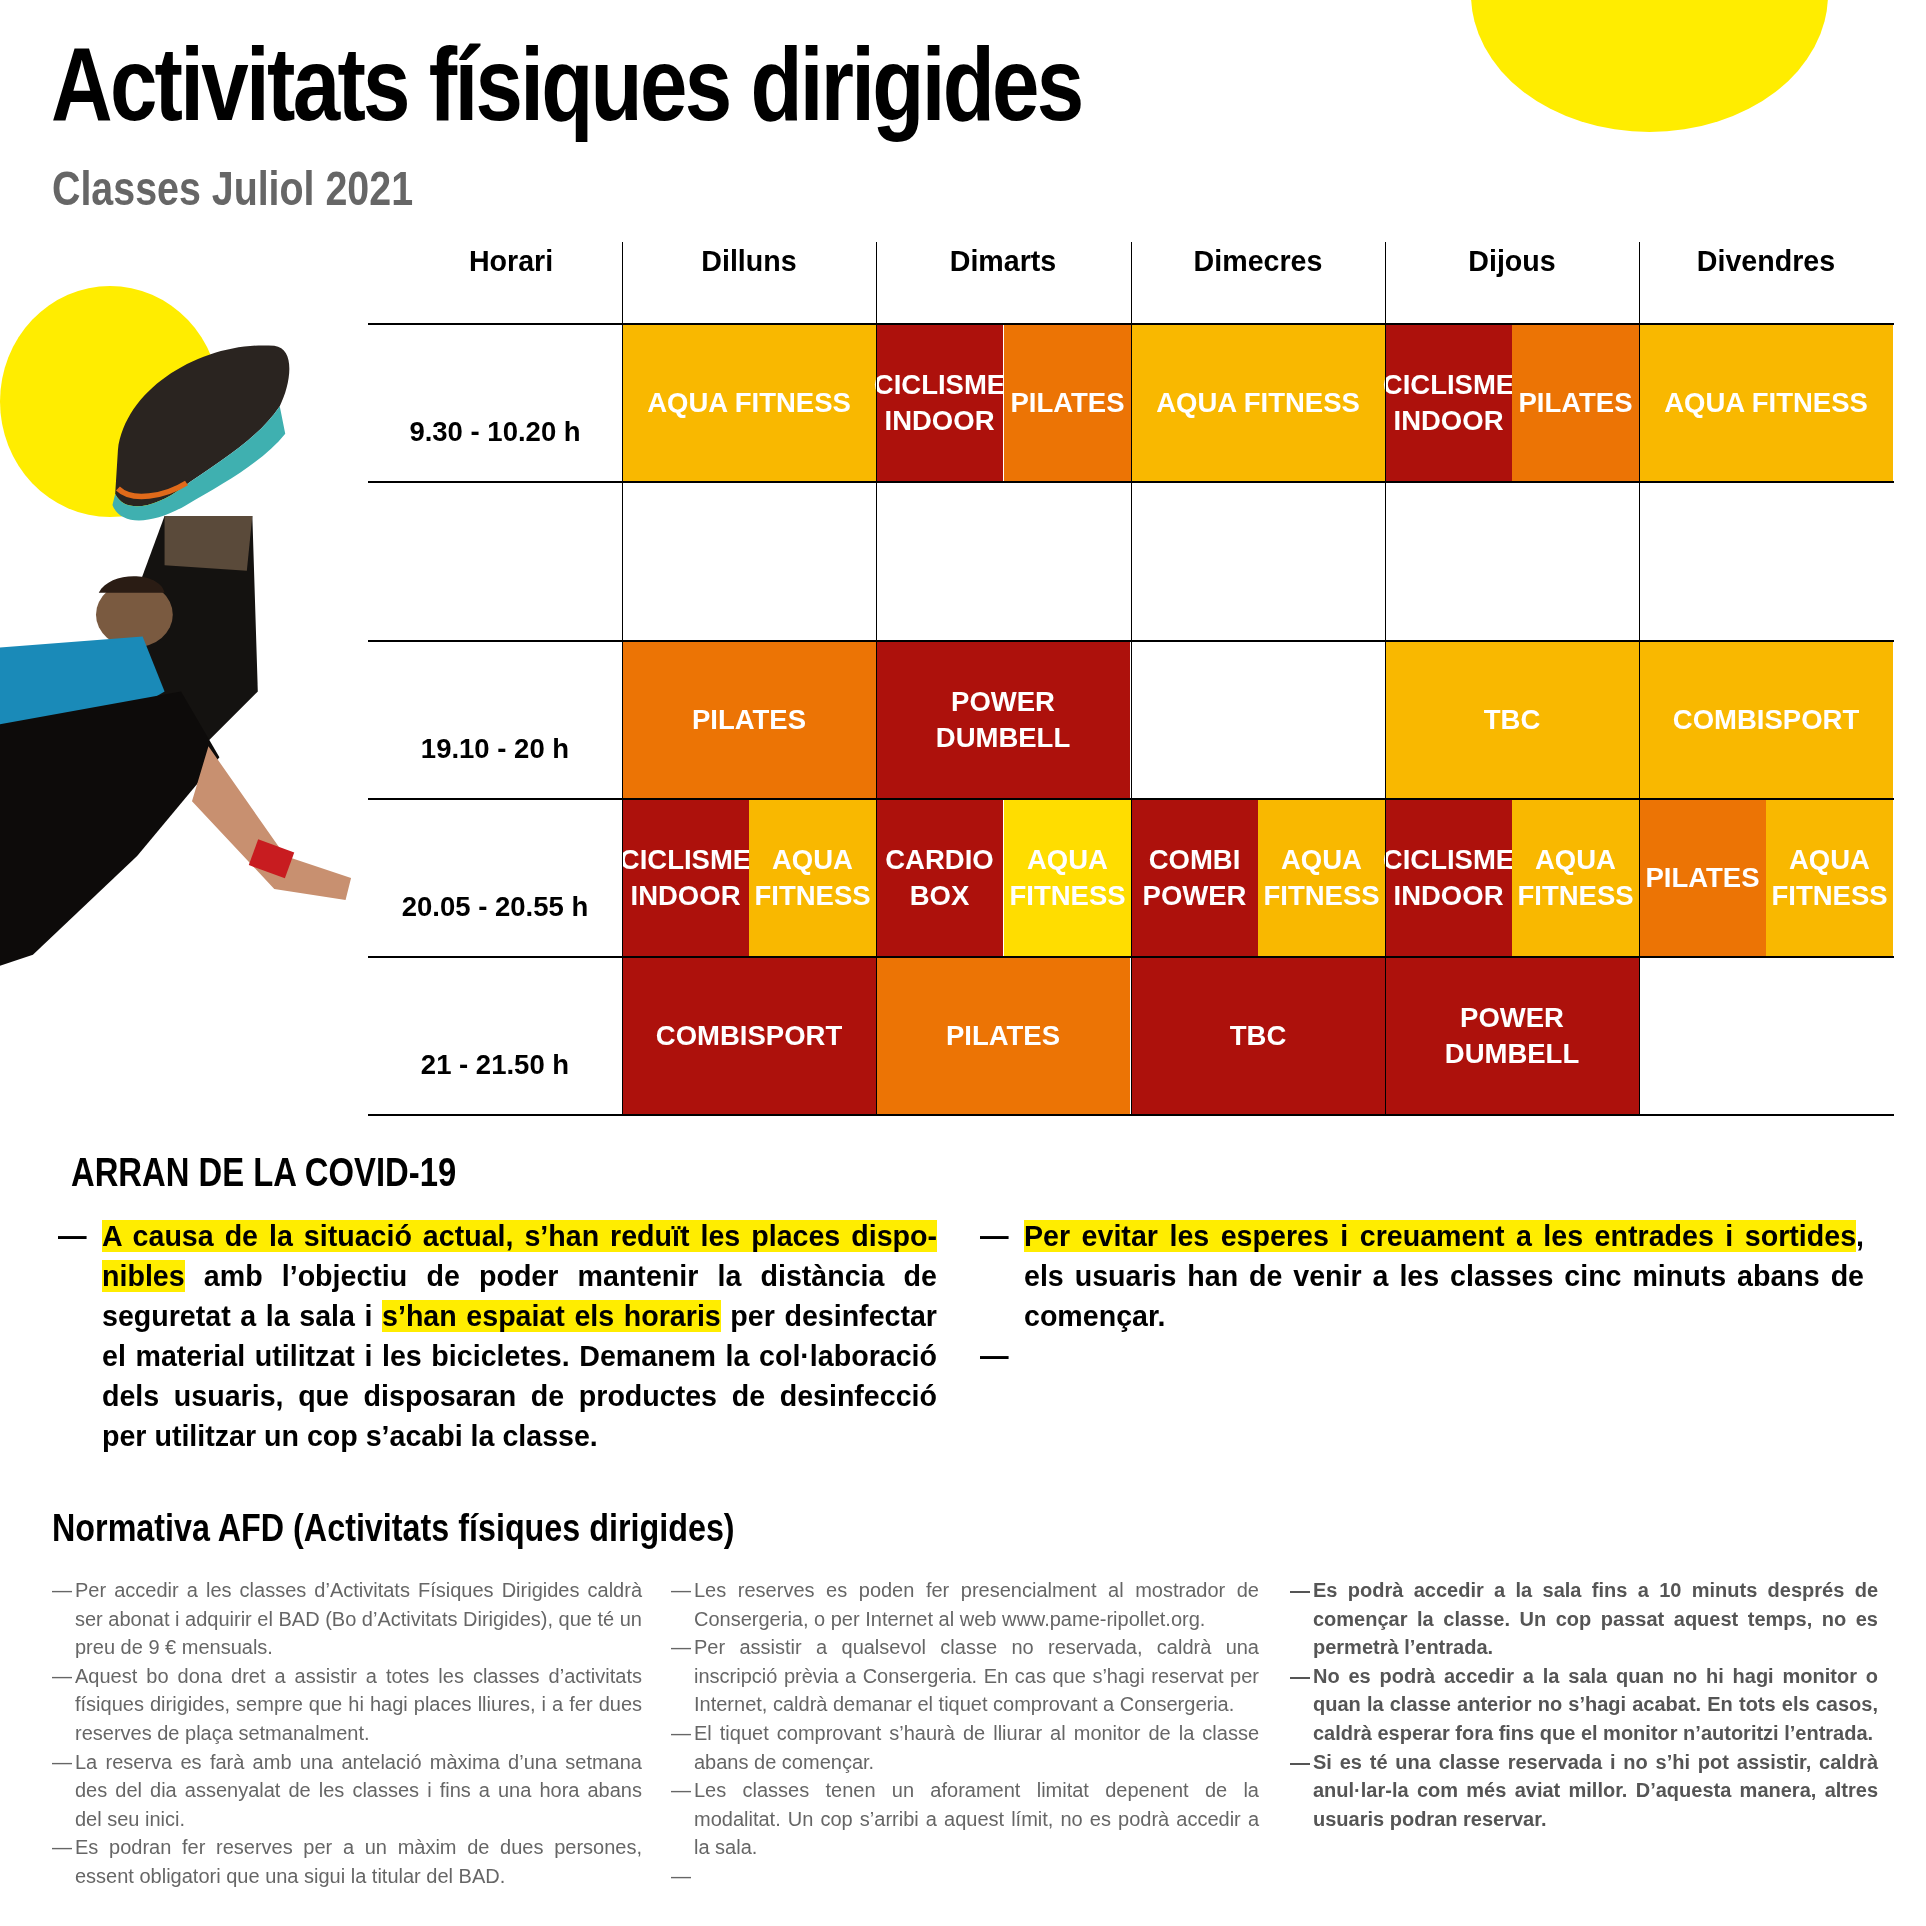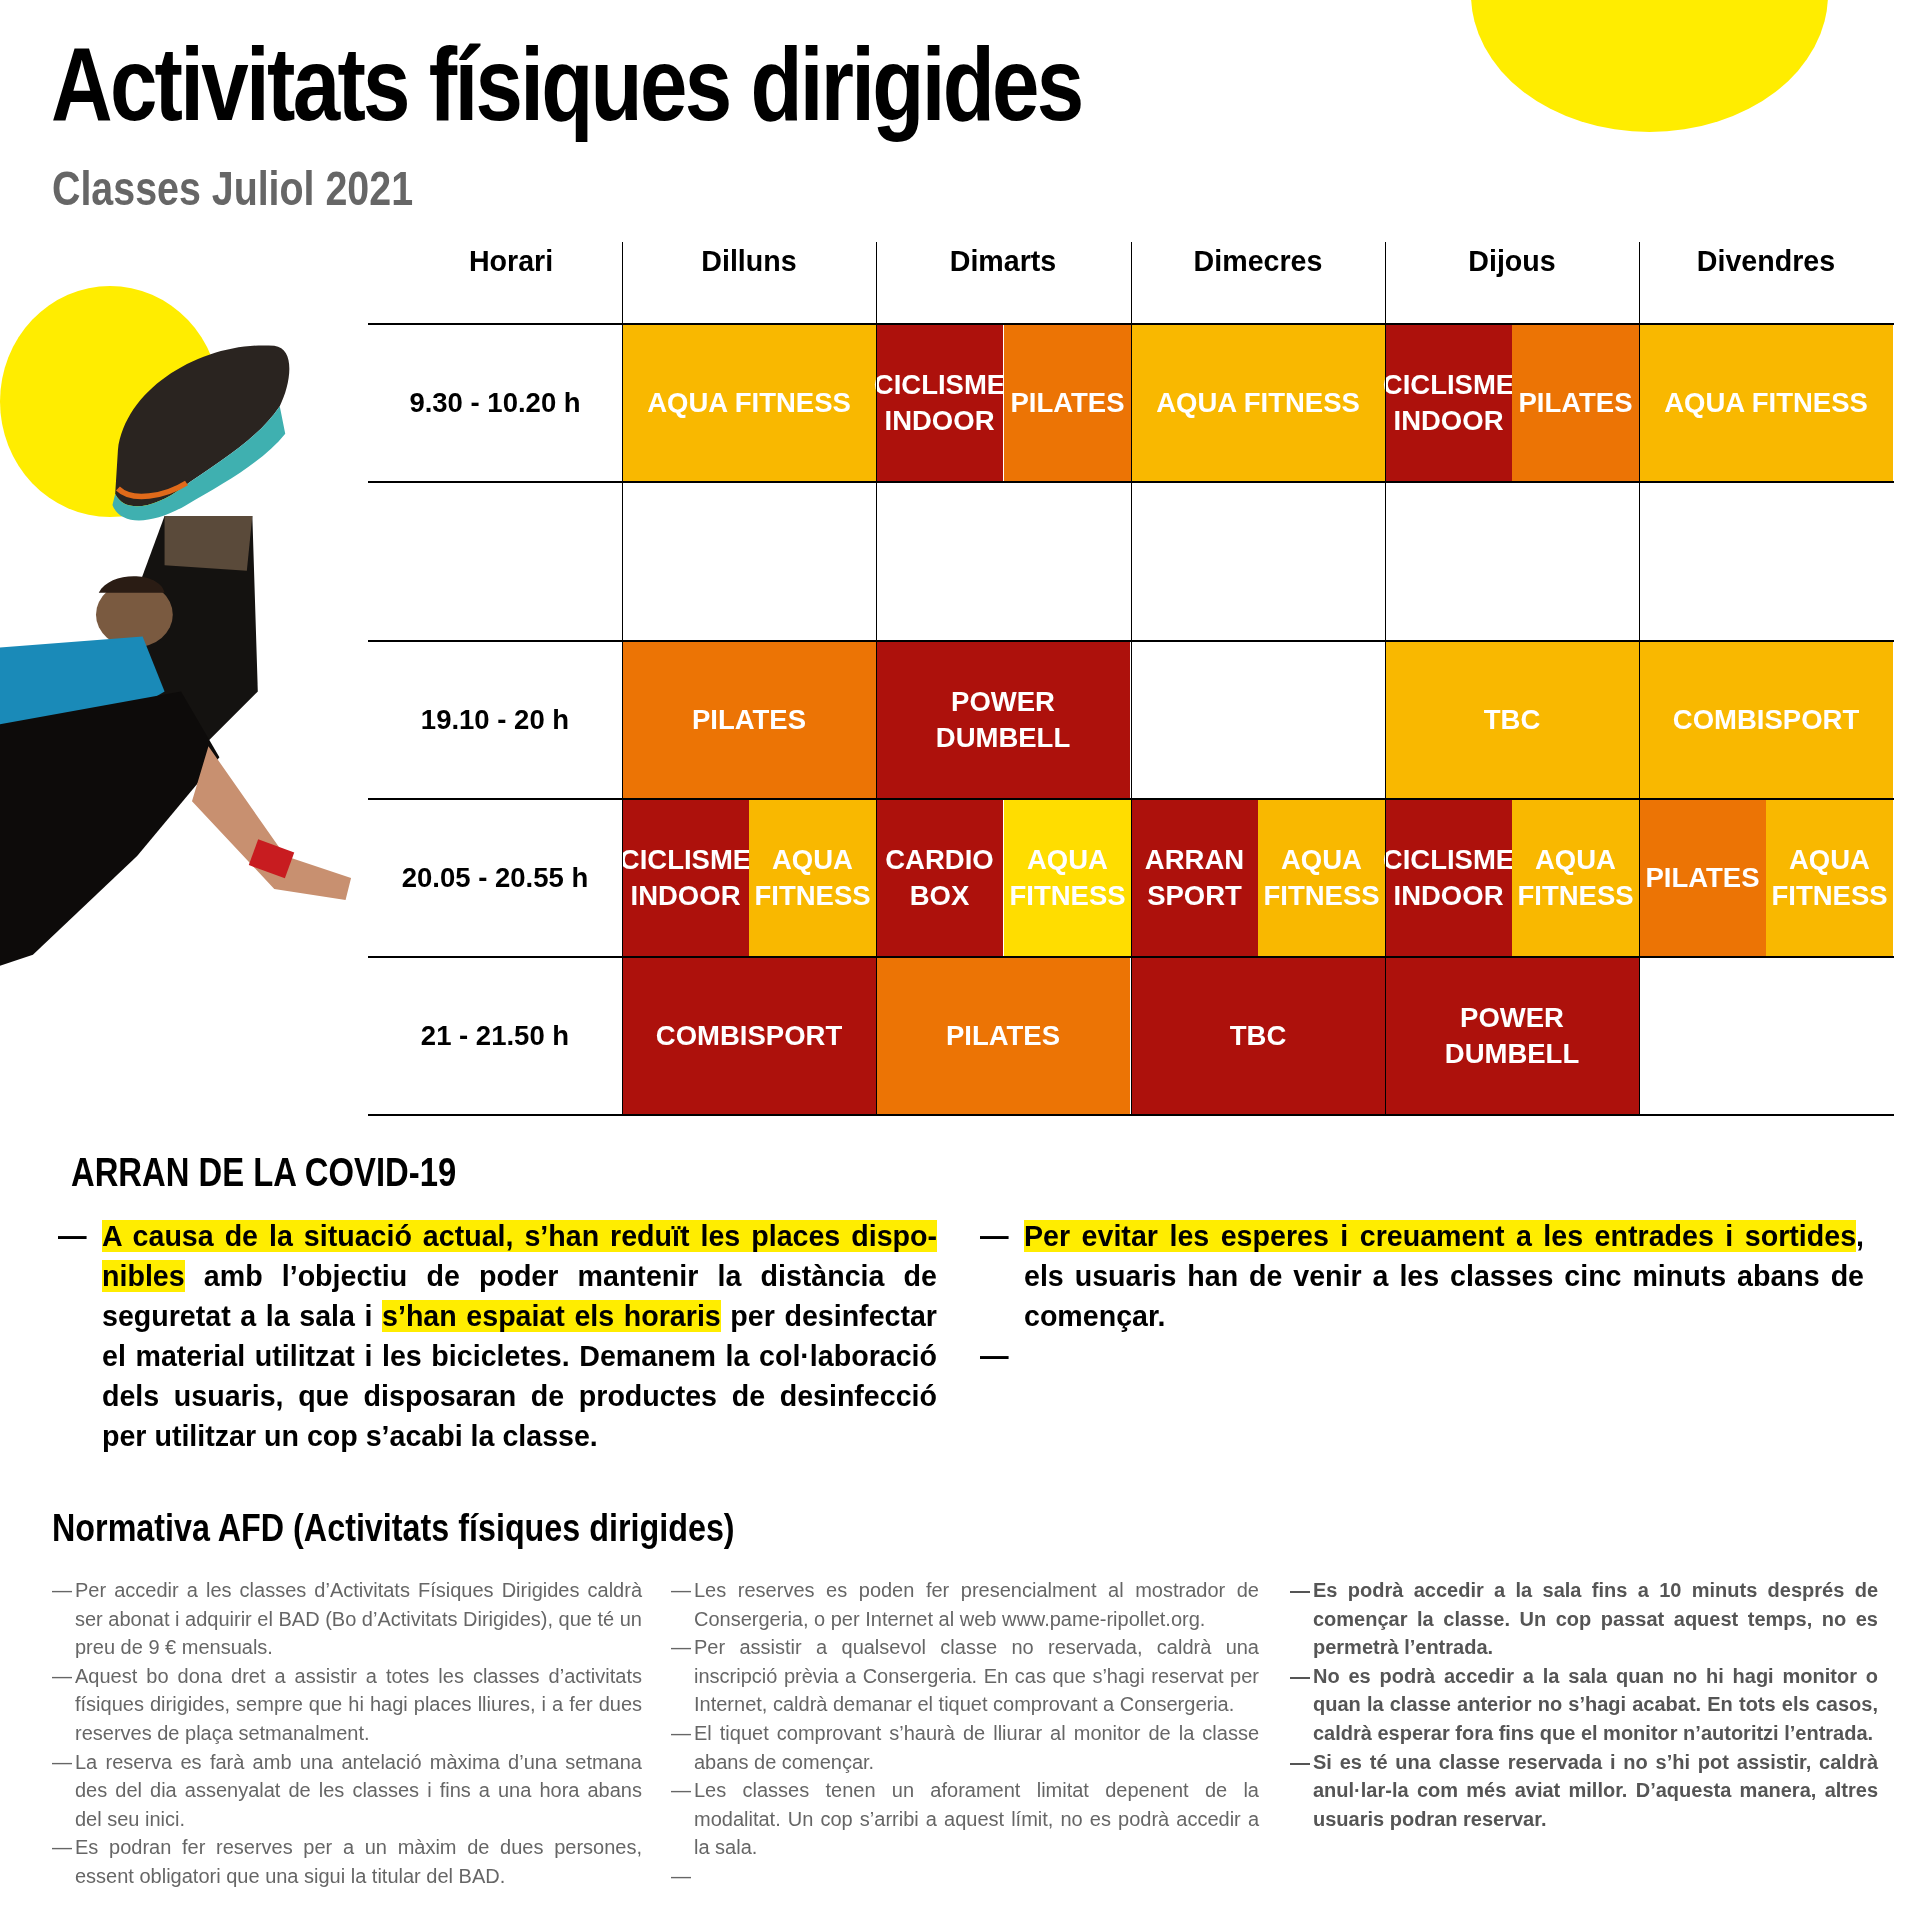--- a/index.html
+++ b/index.html
@@ -9,21 +9,21 @@
   .circle-left { left:0; top:286px; width:220px; height:231px; border-radius:50%; background:#ffed00; }
   .title { left:51px; top:32px; font-size:104px; font-weight:bold; color:#000; letter-spacing:-3.3px; transform:scaleX(0.82); transform-origin:left top; white-space:nowrap; line-height:1; }
   .subtitle { left:52px; top:165px; font-size:48px; font-weight:bold; color:#666666; transform:scaleX(0.82); transform-origin:left top; white-space:nowrap; line-height:1; }
   .athlete { left:0; top:307px; width:373px; height:725px; }
   .table { left:368px; top:242px; width:1526px; }
   .hdr-row { position:absolute; top:0; height:82px; }
   .hdr-cell { position:absolute; top:0; height:82px; width:254px; text-align:center; font-weight:bold; font-size:28.6px; line-height:38px; color:#000; }
   .vline { position:absolute; width:1.1px; background:#000; }
   .hline { position:absolute; left:0; width:1526px; height:2.2px; background:#000; }
   .row { position:absolute; left:0; width:1526px; }
-  .time { position:absolute; left:0; width:254px; text-align:center; font-weight:bold; font-size:27.5px; color:#000; }
+  .time { position:absolute; left:0; width:254px; text-align:center; font-weight:bold; font-size:27.5px; color:#000;margin-top:29px; }
   .cell { position:absolute; display:flex; align-items:center; justify-content:center; text-align:center; color:#fff; font-weight:bold; font-size:27.5px; line-height:36px; box-sizing:border-box; }
   .covid-h { left:71px; top:1150px; font-size:40px; font-weight:bold; color:#000; transform:scaleX(0.82); transform-origin:left top; white-space:nowrap; }
   .covid-col { font-size:28.6px; font-weight:bold; line-height:40px; color:#000; text-align:justify; }
   .dash { position:absolute; left:-44px; top:0; }
   .hl { background:#ffed00; }
   .norm-h { left:52px; top:1507px; font-size:38px; font-weight:bold; color:#000; transform:scaleX(0.85); transform-origin:left top; white-space:nowrap; }
   .norm-col { font-size:20px; line-height:28.6px; color:#666666; text-align:justify; }
   .norm-col.bold { font-weight:bold; color:#555555; }
   .norm-item { position:relative; padding-left:23px; margin:0; }
   .norm-item .nd { position:absolute; left:0; top:0; }
@@ -106,21 +106,21 @@
       </div>
       <div class="hline" style="top: 398px;"></div>
       <div class="row" style="top: 557px; height: 158px;">
         <div class="time" style="top: 63px;">20.05 - 20.55 h</div>
         <div class="cell" style="left: 254px; top: 0px; width: 127px; height: 158px; background: rgb(173, 17, 12); padding: 0px 2.2px;">CICLISME INDOOR</div>
         <div class="cell" style="left: 381px; top: 0px; width: 127px; height: 158px; background: rgb(249, 184, 0); padding: 0px 2.2px;">AQUA FITNESS</div>
         <div class="vline" style="left: 254px; top: 0px; height: 158px;"></div>
         <div class="cell" style="left: 508px; top: 0px; width: 127px; height: 158px; background: rgb(173, 17, 12); padding: 0px 2.2px;">CARDIO BOX</div>
         <div class="cell" style="left: 636px; top: 0px; width: 127px; height: 158px; background: rgb(255, 221, 0); padding: 0px 2.2px;">AQUA FITNESS</div>
         <div class="vline" style="left: 508px; top: 0px; height: 158px;"></div>
-        <div class="cell" style="left: 763px; top: 0px; width: 127px; height: 158px; background: rgb(173, 17, 12); padding: 0px 2.2px;">ARRAN SPORT</div>
+        <div class="cell" style="left: 763px; top: 0px; width: 127px; height: 158px; background: rgb(173, 17, 12); padding: 0px 2.2px;">COMBI POWER</div>
         <div class="cell" style="left: 890px; top: 0px; width: 127px; height: 158px; background: rgb(249, 184, 0); padding: 0px 2.2px;">AQUA FITNESS</div>
         <div class="vline" style="left: 763px; top: 0px; height: 158px;"></div>
         <div class="cell" style="left: 1017px; top: 0px; width: 127px; height: 158px; background: rgb(173, 17, 12); padding: 0px 2.2px;">CICLISME INDOOR</div>
         <div class="cell" style="left: 1144px; top: 0px; width: 127px; height: 158px; background: rgb(249, 184, 0); padding: 0px 2.2px;">AQUA FITNESS</div>
         <div class="vline" style="left: 1017px; top: 0px; height: 158px;"></div>
         <div class="cell" style="left: 1271px; top: 0px; width: 127px; height: 158px; background: rgb(236, 116, 5); padding: 0px 2.2px;">PILATES</div>
         <div class="cell" style="left: 1398px; top: 0px; width: 127px; height: 158px; background: rgb(249, 184, 0); padding: 0px 2.2px;">AQUA FITNESS</div>
         <div class="vline" style="left: 1271px; top: 0px; height: 158px;"></div>
       </div>
       <div class="hline" style="top: 556px;"></div>

